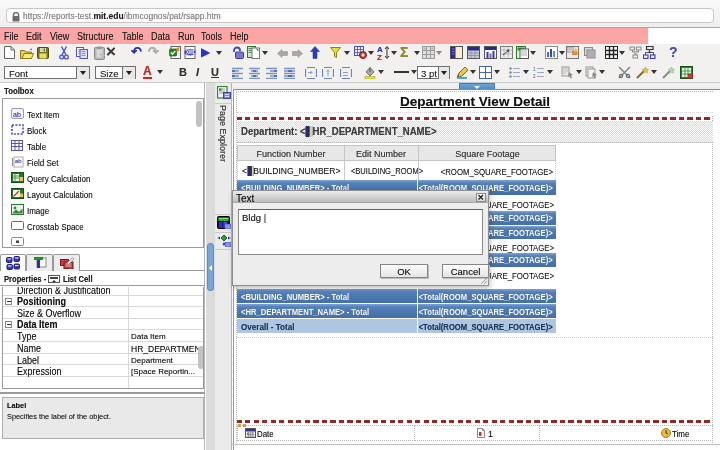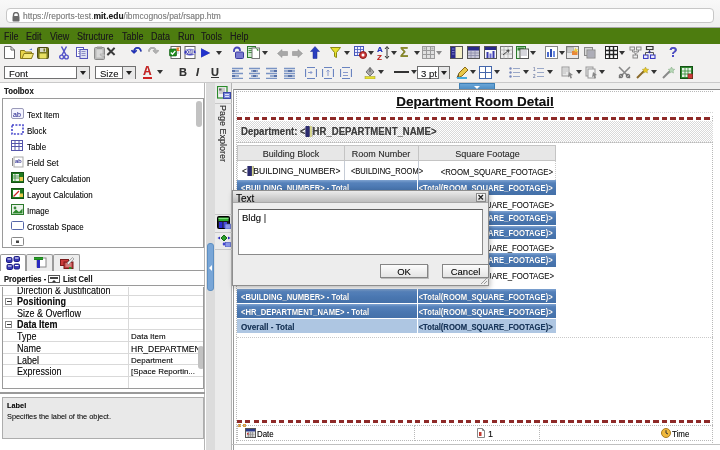--- a/index.html
+++ b/index.html
@@ -26,21 +26,21 @@
 
 <div class="abs" style="left:0;top:0;width:720px;height:28px;background:linear-gradient(#f8f8f8,#efefef);border-bottom:1px solid #a9a9a9;">
   <div class="abs" style="left:6px;top:8px;width:708px;height:15px;background:#fff;border:1px solid #c7c7c7;border-radius:4px;"></div>
   <svg class="abs" style="left:12px;top:12px" width="8" height="10" viewBox="0 0 8 10">
       <path d="M1.5 4 V3 a2.5 2.5 0 0 1 5 0 V4" fill="none" stroke="#6b6b6b" stroke-width="1.4"></path>
       <rect x="0.5" y="4" width="7" height="5.5" rx="0.8" fill="#6b6b6b"></rect>
     </svg>
   <div class="abs" style="left:23px;top:10px;font-size:9.5px;color:#8c8c8c;white-space:nowrap;"><span class="ib" style="transform:scaleX(0.89);">https://reports-test.<span style="color:#1a1a1a;font-weight:bold;">mit.edu</span>/ibmcognos/pat/rsapp.htm</span></div>
 </div>
 
-<div class="abs" style="left:0;top:28px;width:720px;height:16px;background:#4d7c0f;font-size:10px;color:#1a1a1a;">
+<div class="abs" style="left:0;top:28px;width:648px;height:16px;background:#fca5a5;font-size:10px;color:#1a1a1a;">
   <span class="abs" style="left:4px;top:3px;white-space:nowrap;"><span class="ib" style="transform:scaleX(0.9);">File</span></span>
   <span class="abs" style="left:26px;top:3px;white-space:nowrap;"><span class="ib" style="transform:scaleX(0.9);">Edit</span></span>
   <span class="abs" style="left:50px;top:3px;white-space:nowrap;"><span class="ib" style="transform:scaleX(0.9);">View</span></span>
   <span class="abs" style="left:77px;top:3px;white-space:nowrap;"><span class="ib" style="transform:scaleX(0.9);">Structure</span></span>
   <span class="abs" style="left:122px;top:3px;white-space:nowrap;"><span class="ib" style="transform:scaleX(0.9);">Table</span></span>
   <span class="abs" style="left:151px;top:3px;white-space:nowrap;"><span class="ib" style="transform:scaleX(0.9);">Data</span></span>
   <span class="abs" style="left:178px;top:3px;white-space:nowrap;"><span class="ib" style="transform:scaleX(0.9);">Run</span></span>
   <span class="abs" style="left:201px;top:3px;white-space:nowrap;"><span class="ib" style="transform:scaleX(0.9);">Tools</span></span>
   <span class="abs" style="left:230px;top:3px;white-space:nowrap;text-align:right;"><span class="ib" style="transform:scaleX(0.9);">Help</span></span>
 </div>
@@ -519,38 +519,38 @@
   <div class="abs" style="left:1px;top:5.5px;width:487px;height:1px;background:#8a8a8a;"></div>
   <div class="abs" style="left:1px;top:5.5px;width:1px;height:361px;background:#9a9a9a;"></div>
 
   <div class="abs" style="left:227px;top:0px;width:36px;height:5.5px;background:linear-gradient(#6aa6d8,#4e8ec4);border:1px solid #3d7fb5;border-bottom:none;border-radius:1px 1px 0 0;">
     <span style="position:absolute;left:14px;top:1.5px;width:0;height:0;border-left:3.5px solid transparent;border-right:3.5px solid transparent;border-top:3.5px solid #fff;"></span>
   </div>
 
   <div class="abs" style="left:4px;top:8px;width:477px;height:352px;border-left:1px dotted #b8b8b8;border-right:1px dotted #b8b8b8;border-top:1px dotted #b8b8b8;"></div>
 
   <div class="abs" style="left:5px;top:9px;width:476px;height:24px;background:#fff;">
-    <div style="text-align:center;font-size:13.5px;font-weight:bold;color:#111;margin-top:2px;"><span style="text-decoration:underline;">Department Room Detail</span></div>
+    <div style="text-align:center;font-size:13.5px;font-weight:bold;color:#111;margin-top:2px;"><span style="text-decoration:underline;">Department View Detail</span></div>
   </div>
 
   <div class="abs" style="left:5px;top:29px;width:476px;height:1px;border-top:1px dotted #d5d5d5;"></div>
 
   <div class="abs reddash" style="left:5px;top:34px;width:476px;"></div>
   <div class="abs" style="left:6px;top:39px;width:3px;height:3px;background:#d89a3a;"></div>
     <div class="abs" style="left:11px;top:39px;width:3px;height:3px;background:#d89a3a;"></div>
 
   <div class="abs hatch" style="left:5px;top:38px;width:476px;height:22px;border-bottom:1px dotted #b8b8b8;">
     <div style="position:absolute;left:4px;top:4px;font-size:11px;font-weight:bold;color:#3d3d3d;white-space:nowrap;"><span class="ib" style="transform:scaleX(0.87);">Department: &lt;<span style="display:inline-block;width:8px;height:11px;background:#2a2a6e;border-radius:1px;vertical-align:-2px;box-shadow:inset -3px 0 0 #d8d890;"></span>HR_DEPARTMENT_NAME&gt;</span></div>
   </div>
 
   <div id="listtable" class="abs" style="left:5px;top:62px;width:319px;height:192px;">
 
     <div class="abs" style="left:0;top:0;width:319px;height:16px;background:#e7e7e7;border:1px solid #c4c4c4;font-size:9px;color:#333;">
-      <span class="abs" style="left:0;top:3px;width:106px;text-align:center;">Building Block</span>
-      <span class="abs" style="left:106px;top:3px;width:74px;text-align:center;">Room Number</span>
+      <span class="abs" style="left:0;top:3px;width:106px;text-align:center;">Function Number</span>
+      <span class="abs" style="left:106px;top:3px;width:74px;text-align:center;">Edit Number</span>
       <span class="abs" style="left:180px;top:3px;width:139px;text-align:center;">Square Footage</span>
       <span class="vline" style="left:106px;top:0;height:16px;background:#c4c4c4;"></span>
       <span class="vline" style="left:180px;top:0;height:16px;background:#c4c4c4;"></span>
     </div>
 
     <div class="abs" style="left:0;top:16px;width:319px;height:19px;font-size:8.8px;color:#222;border-left:1px dotted #c9c9c9;border-right:1px dotted #c9c9c9;">
       <span class="abs" style="left:4px;top:4px;font-size:9.5px;white-space:nowrap;"><span class="ib" style="transform:scaleX(0.9);">&lt;<span style="display:inline-block;width:7px;height:10px;background:#2a2a6e;vertical-align:-2px;box-shadow:inset -2px 0 0 #d8d890;"></span>BUILDING_NUMBER&gt;</span></span>
       <span class="abs" style="left:106px;top:5px;width:74px;text-align:center;font-size:9px;white-space:nowrap;"><span class="ibc" style="transform:scaleX(0.84);">&lt;BUILDING_ROOM&gt;</span></span>
       <span class="abs" style="right:2px;top:5px;font-size:9.5px;white-space:nowrap;"><span class="ibr" style="transform:scaleX(0.82);">&lt;ROOM_SQUARE_FOOTAGE&gt;</span></span>
       <span class="vline" style="left:106px;top:0;height:19px;"></span>

